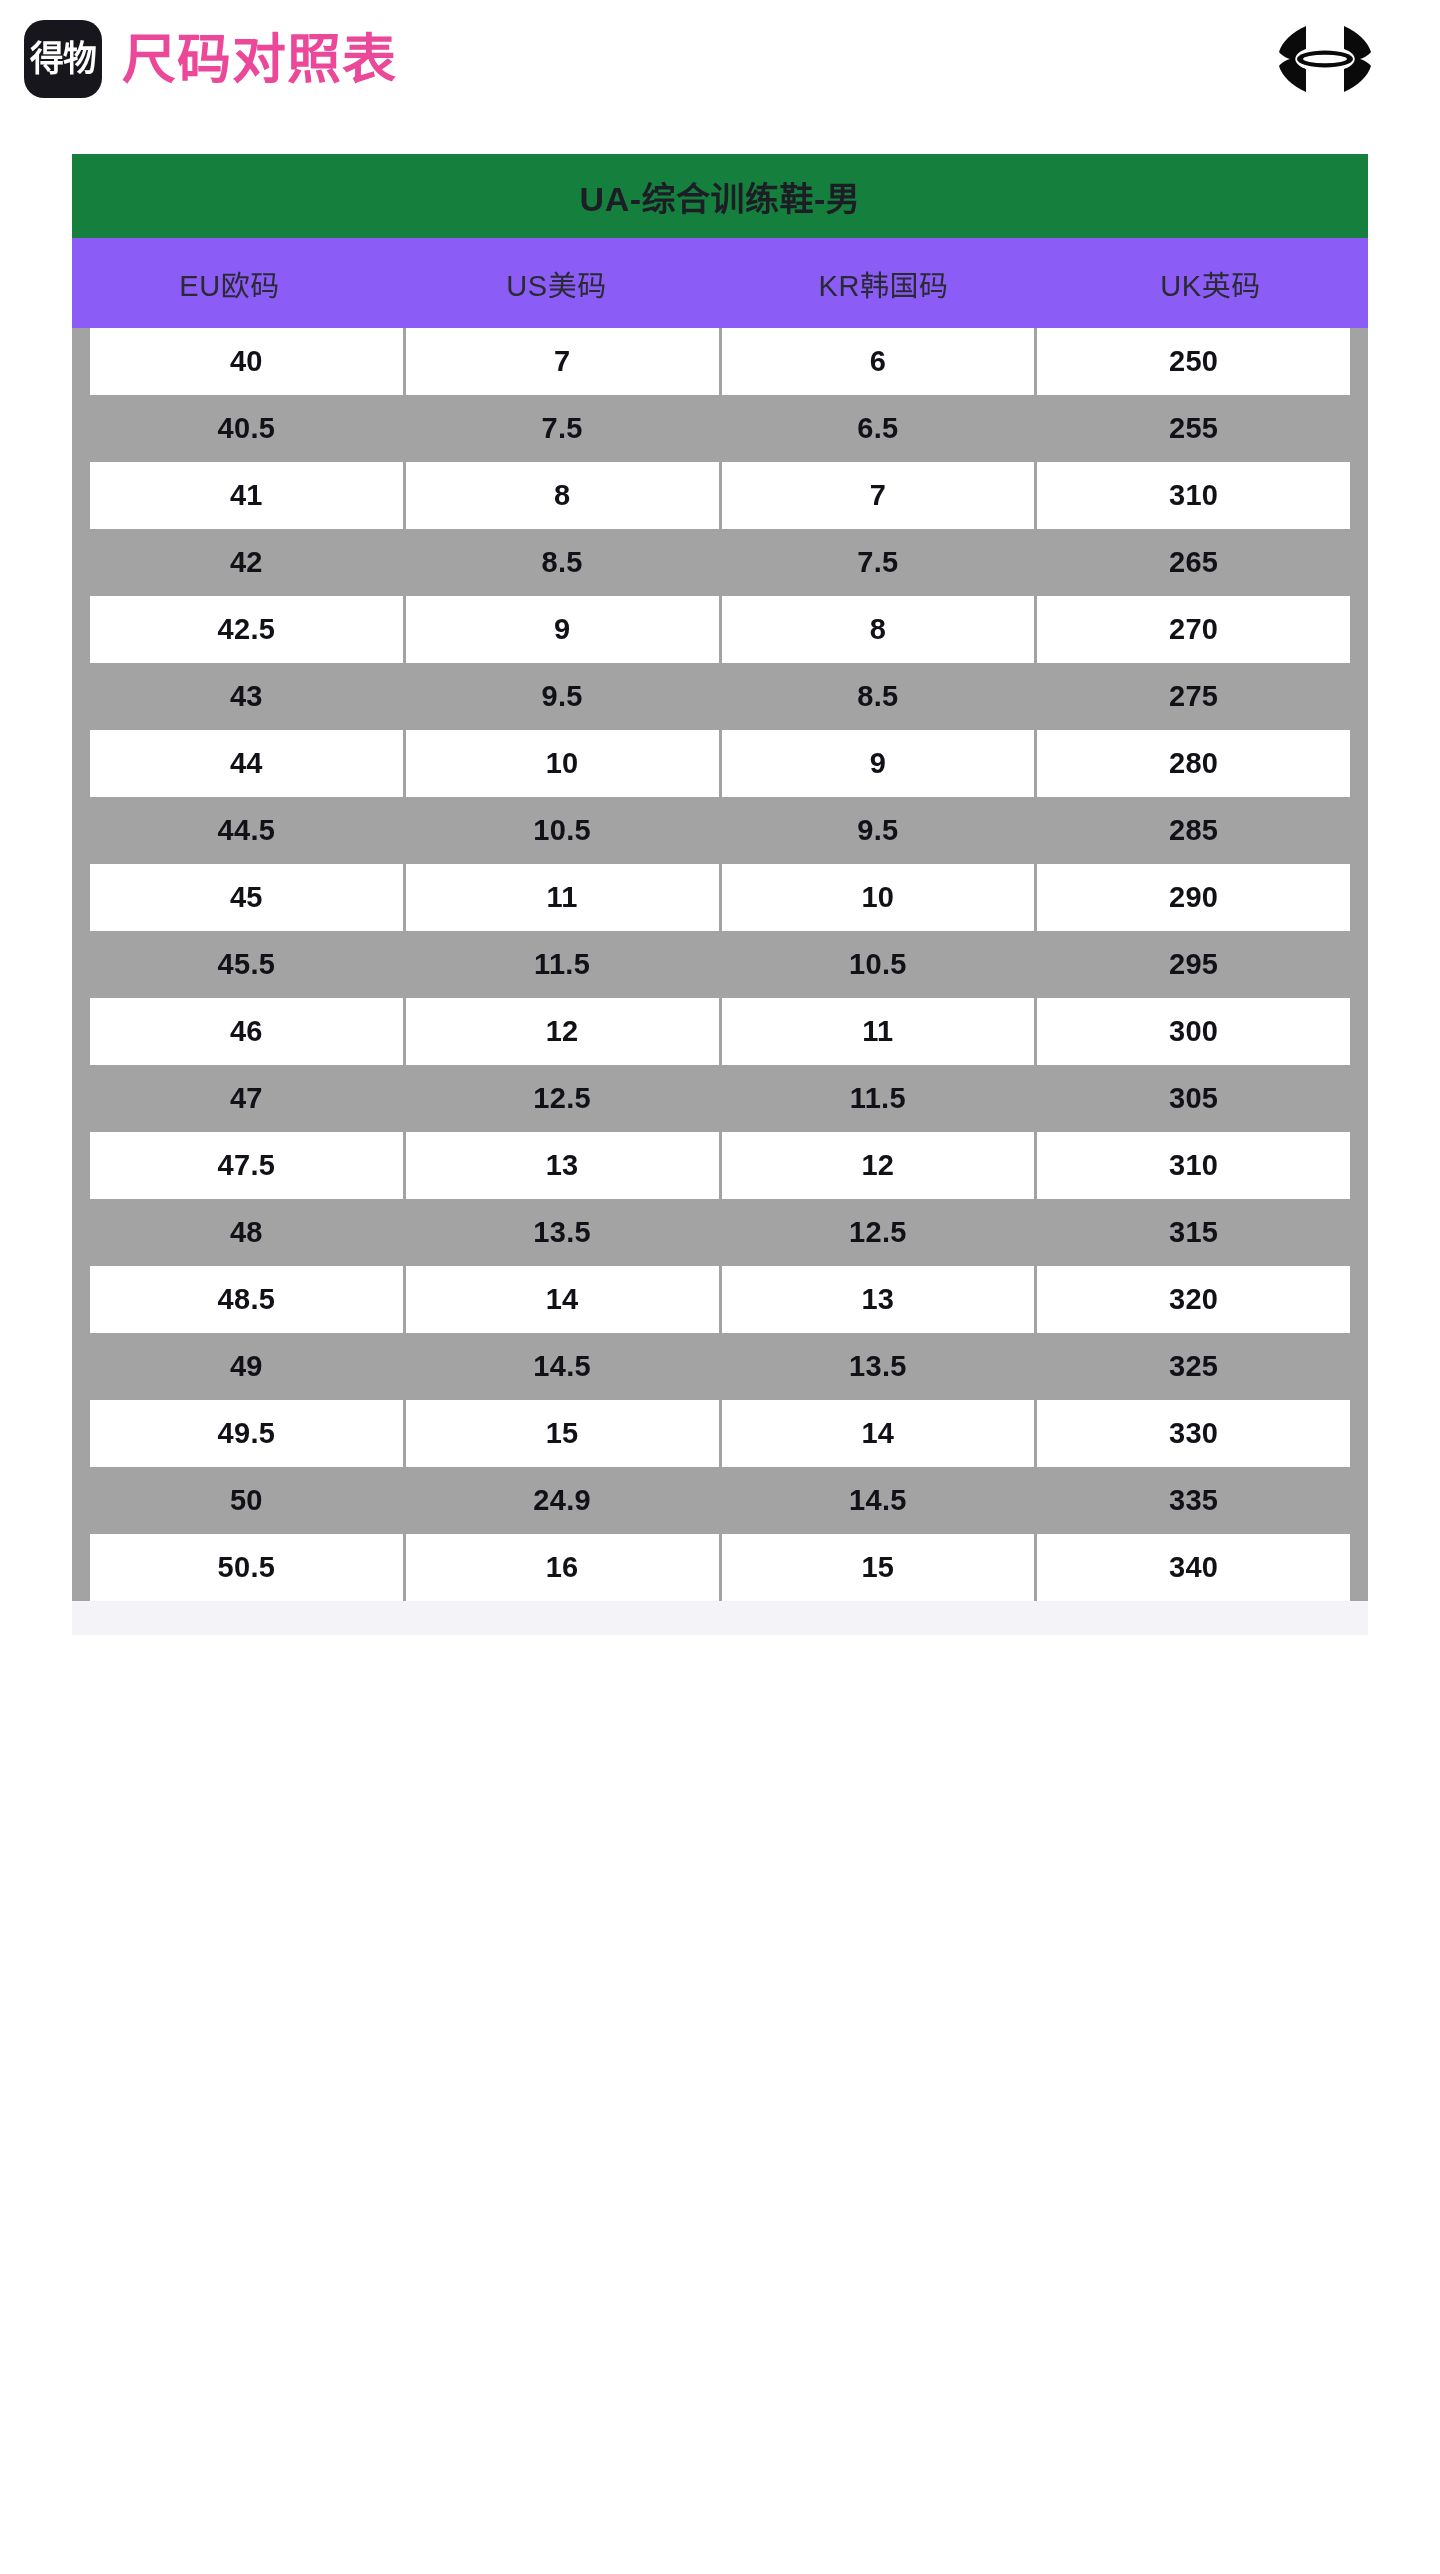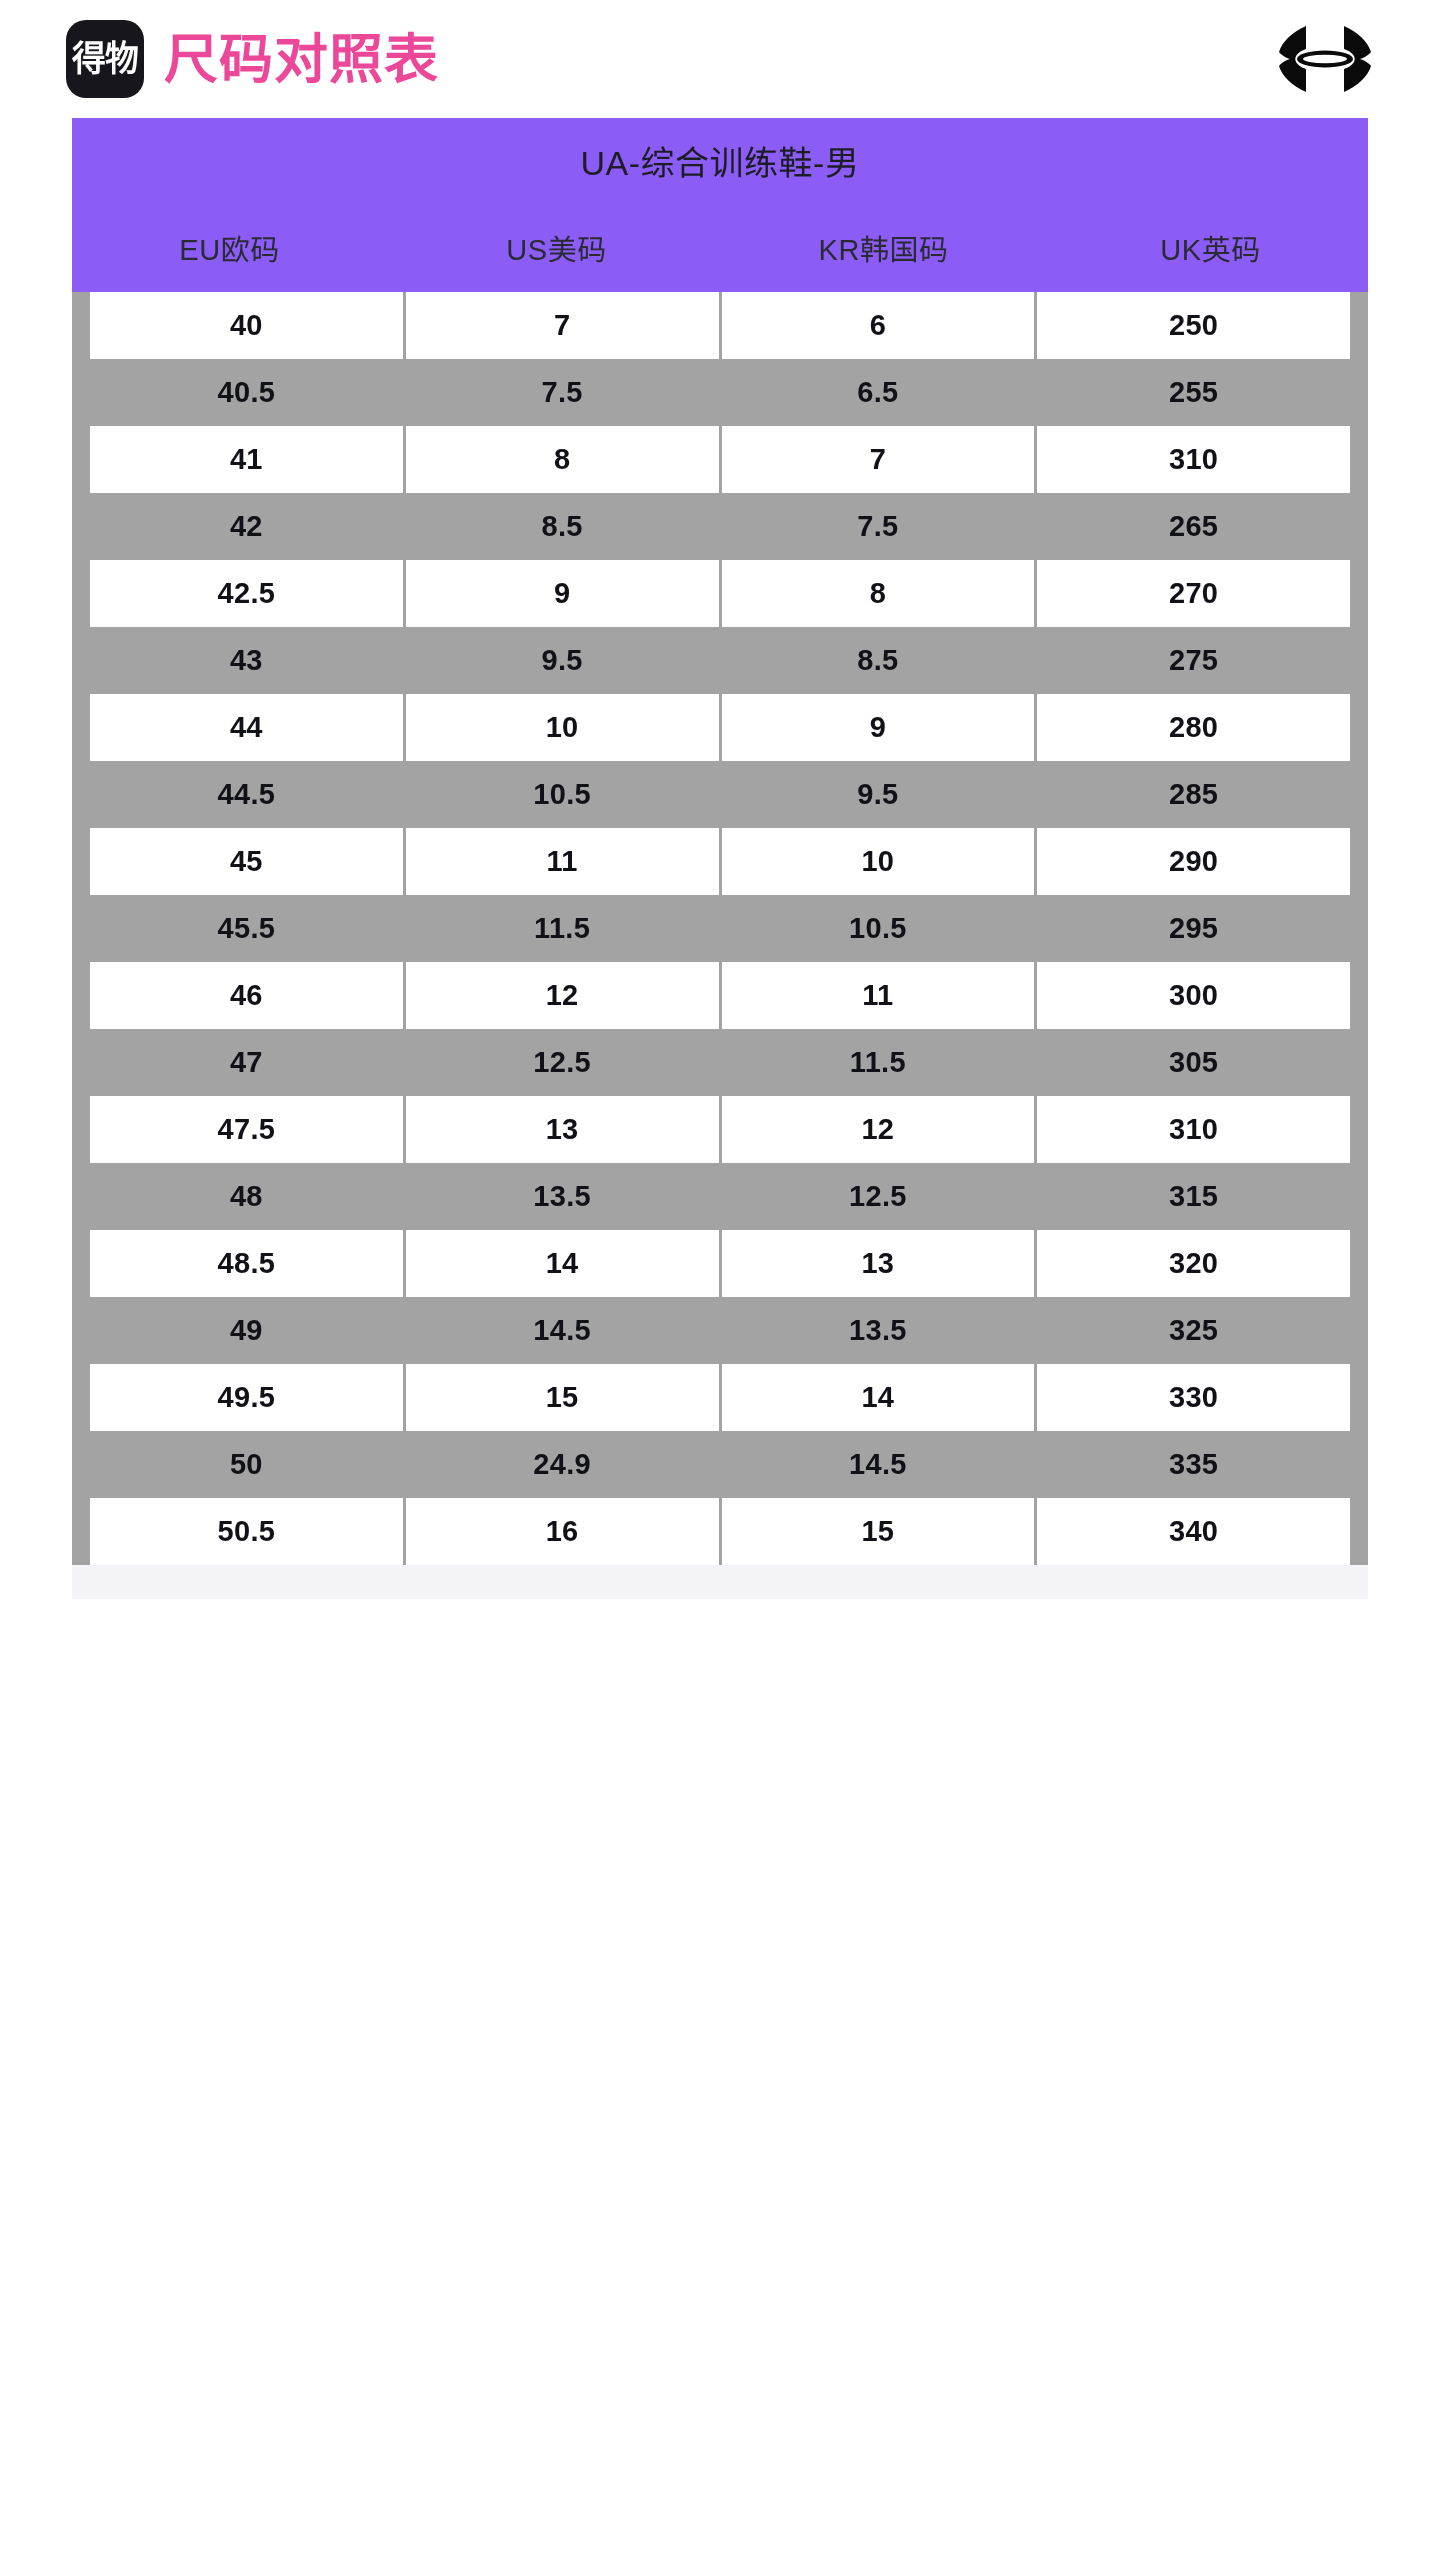--- a/index.html
+++ b/index.html
@@ -13,21 +13,21 @@
     font-family: "Liberation Sans", "DejaVu Sans", sans-serif;
     -webkit-font-smoothing: antialiased;
     overflow: hidden;
   }
 
   
   .page-header {
     height: 118px;
     display: flex;
     align-items: center;
-    padding: 0 56px 0 66px;
+    padding: 0 56px 0 24px;
     box-sizing: border-box;
     justify-content: flex-end;
   }
   .brand-block {
     display: flex;
     align-items: center;
     gap: 20px;
     flex: 1 1 auto;
   }
   .dewu-badge {
@@ -68,29 +68,30 @@
 
   
   .size-table {
     width: 1296px;
     margin: 0 auto;
     background: #f4f4f8;
     box-sizing: border-box;
     padding-bottom: 34px;
   }
   .table-title {
-    background: #8b5cf6;
+    background: #15803d;
     height: 84px;
     display: flex;
     align-items: center;
     justify-content: center;
     font-size: 34px;
-    font-weight: 400;
+    font-weight: 700;
     color: #1d1d26;
     letter-spacing: 0.5px;
+    margin-top: 36px;
   }
   .table-head {
     display: flex;
     height: 90px;
     background: #8b5cf6;
     gap: 12px;
   }
   .table-head .hcell {
     flex: 1 1 0;
     display: flex;

